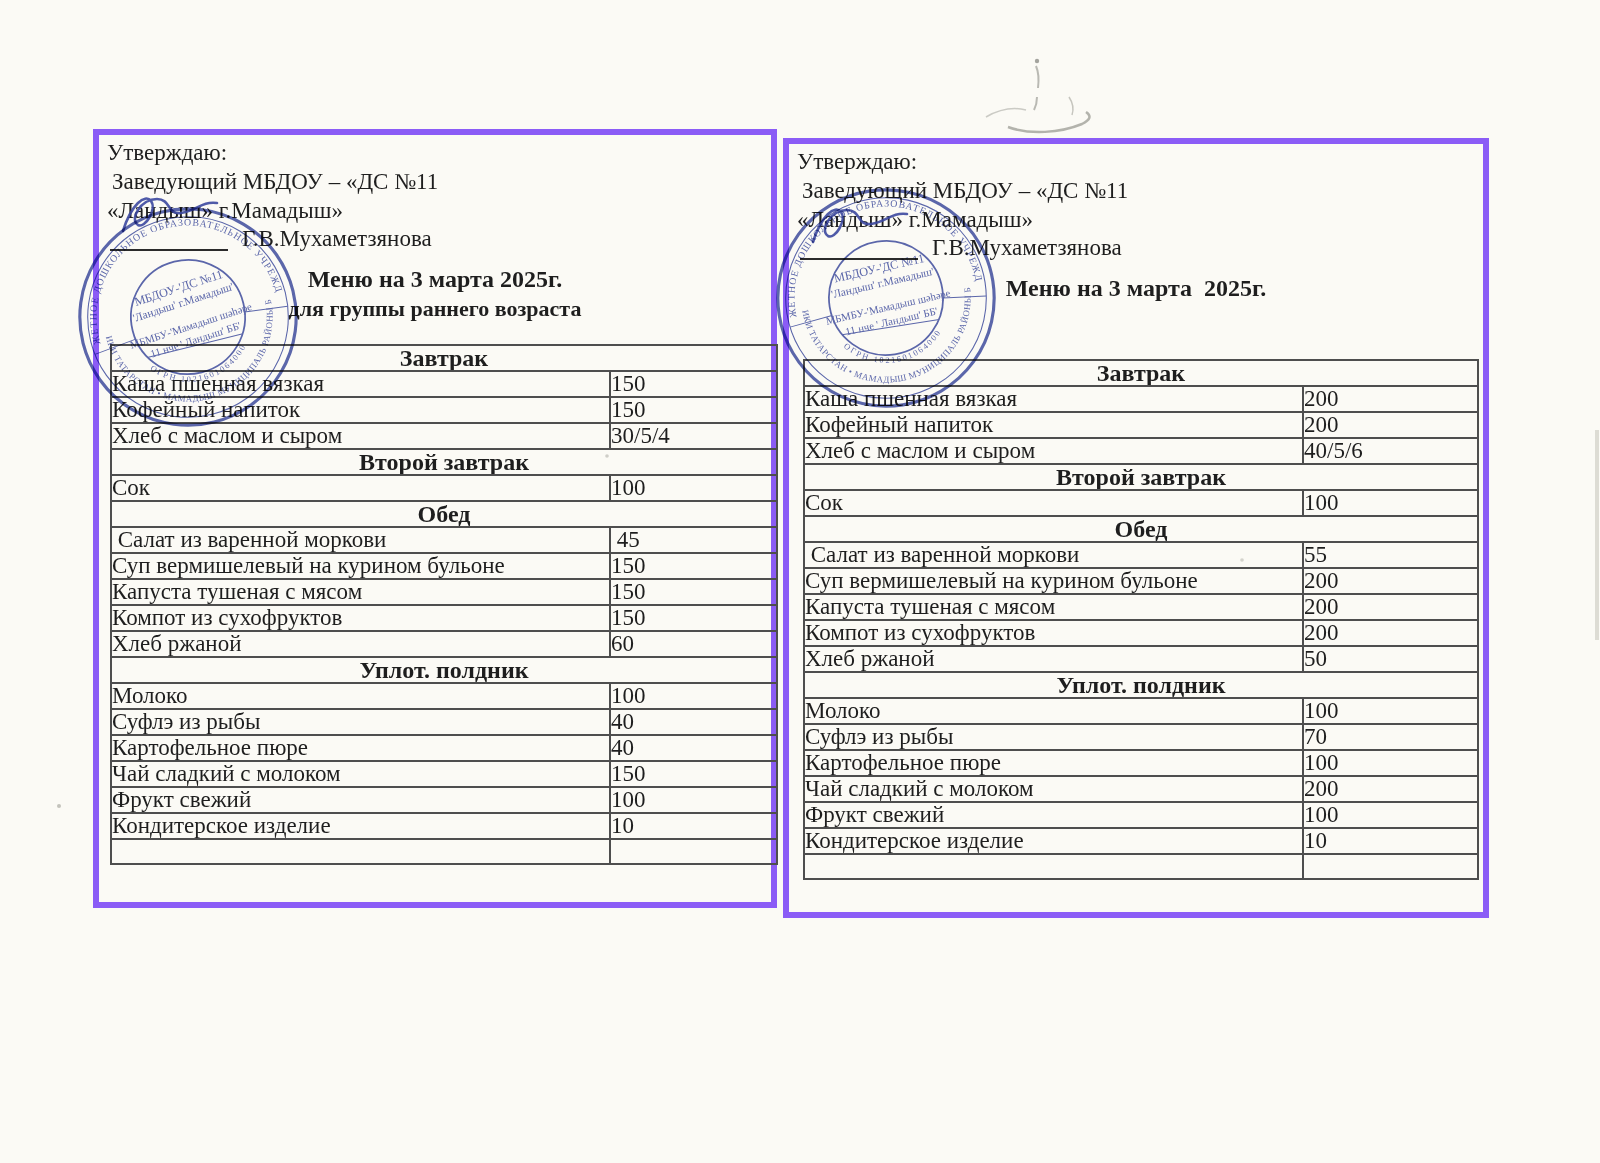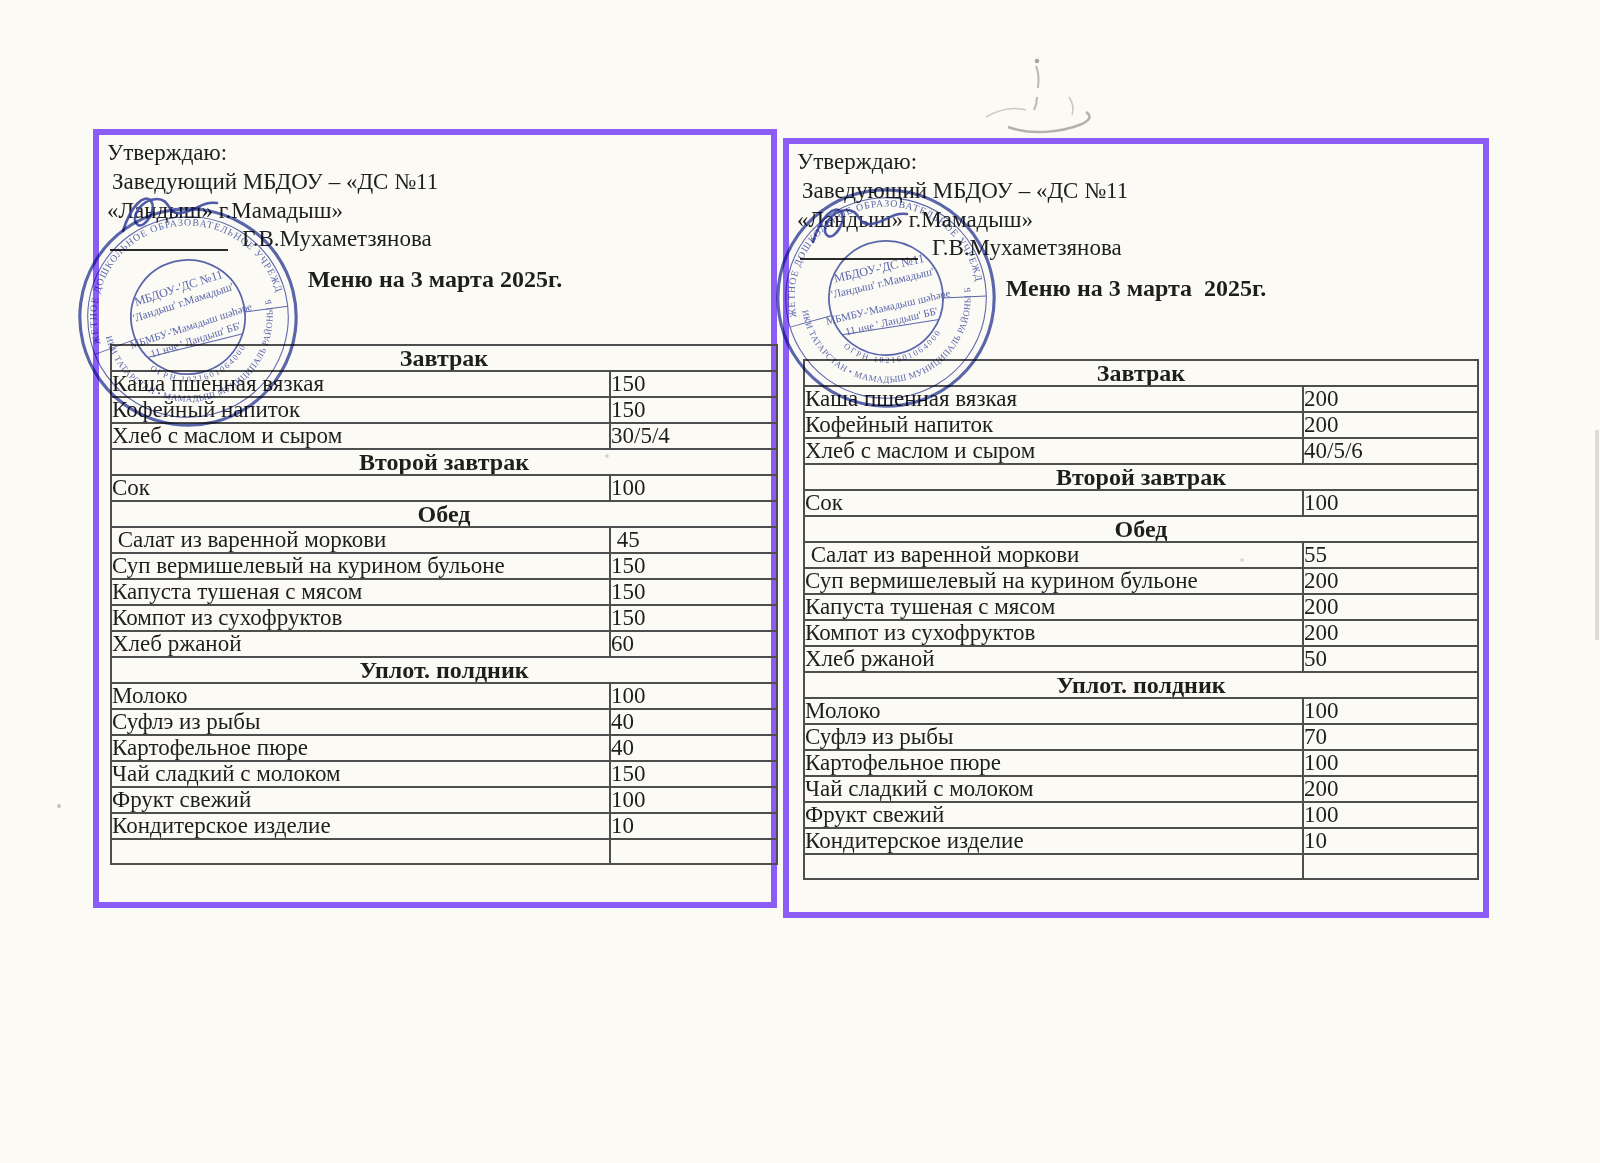--- a/index.html
+++ b/index.html
@@ -74,20 +74,21 @@
   <div class="approve-line a2">Заведующий МБДОУ – «ДС №11</div>
   <div class="approve-line a3">«Ландыш» г.Мамадыш»</div>
   <div class="sig-row">
     <span class="sig-underline"></span>
     <span class="sig-name">Г.В.Мухаметзянова</span>
   </div>
   <svg class="sig-scribble" viewBox="0 0 110 62">
     <path d="M6,44 C14,18 28,6 34,14 C40,22 28,42 21,38 C12,32 24,12 40,12 C54,12 50,28 64,26 C80,24 84,14 100,16" fill="none" stroke="#3c48a0" stroke-width="2.6" opacity="0.9" stroke-linecap="round"></path>
   </svg>
   <div class="menu-title">Меню на 3 марта 2025г.</div>
+  <div class="menu-subtitle">для группы раннего возраста</div>
   <table class="menu" id="left-table">
     <colgroup>
         <col style="width:499px">
         <col style="width:167px">
       </colgroup>
     <tbody>
         <tr class="section-row">
           <td colspan="2">Завтрак</td>
         </tr>
         <tr>

